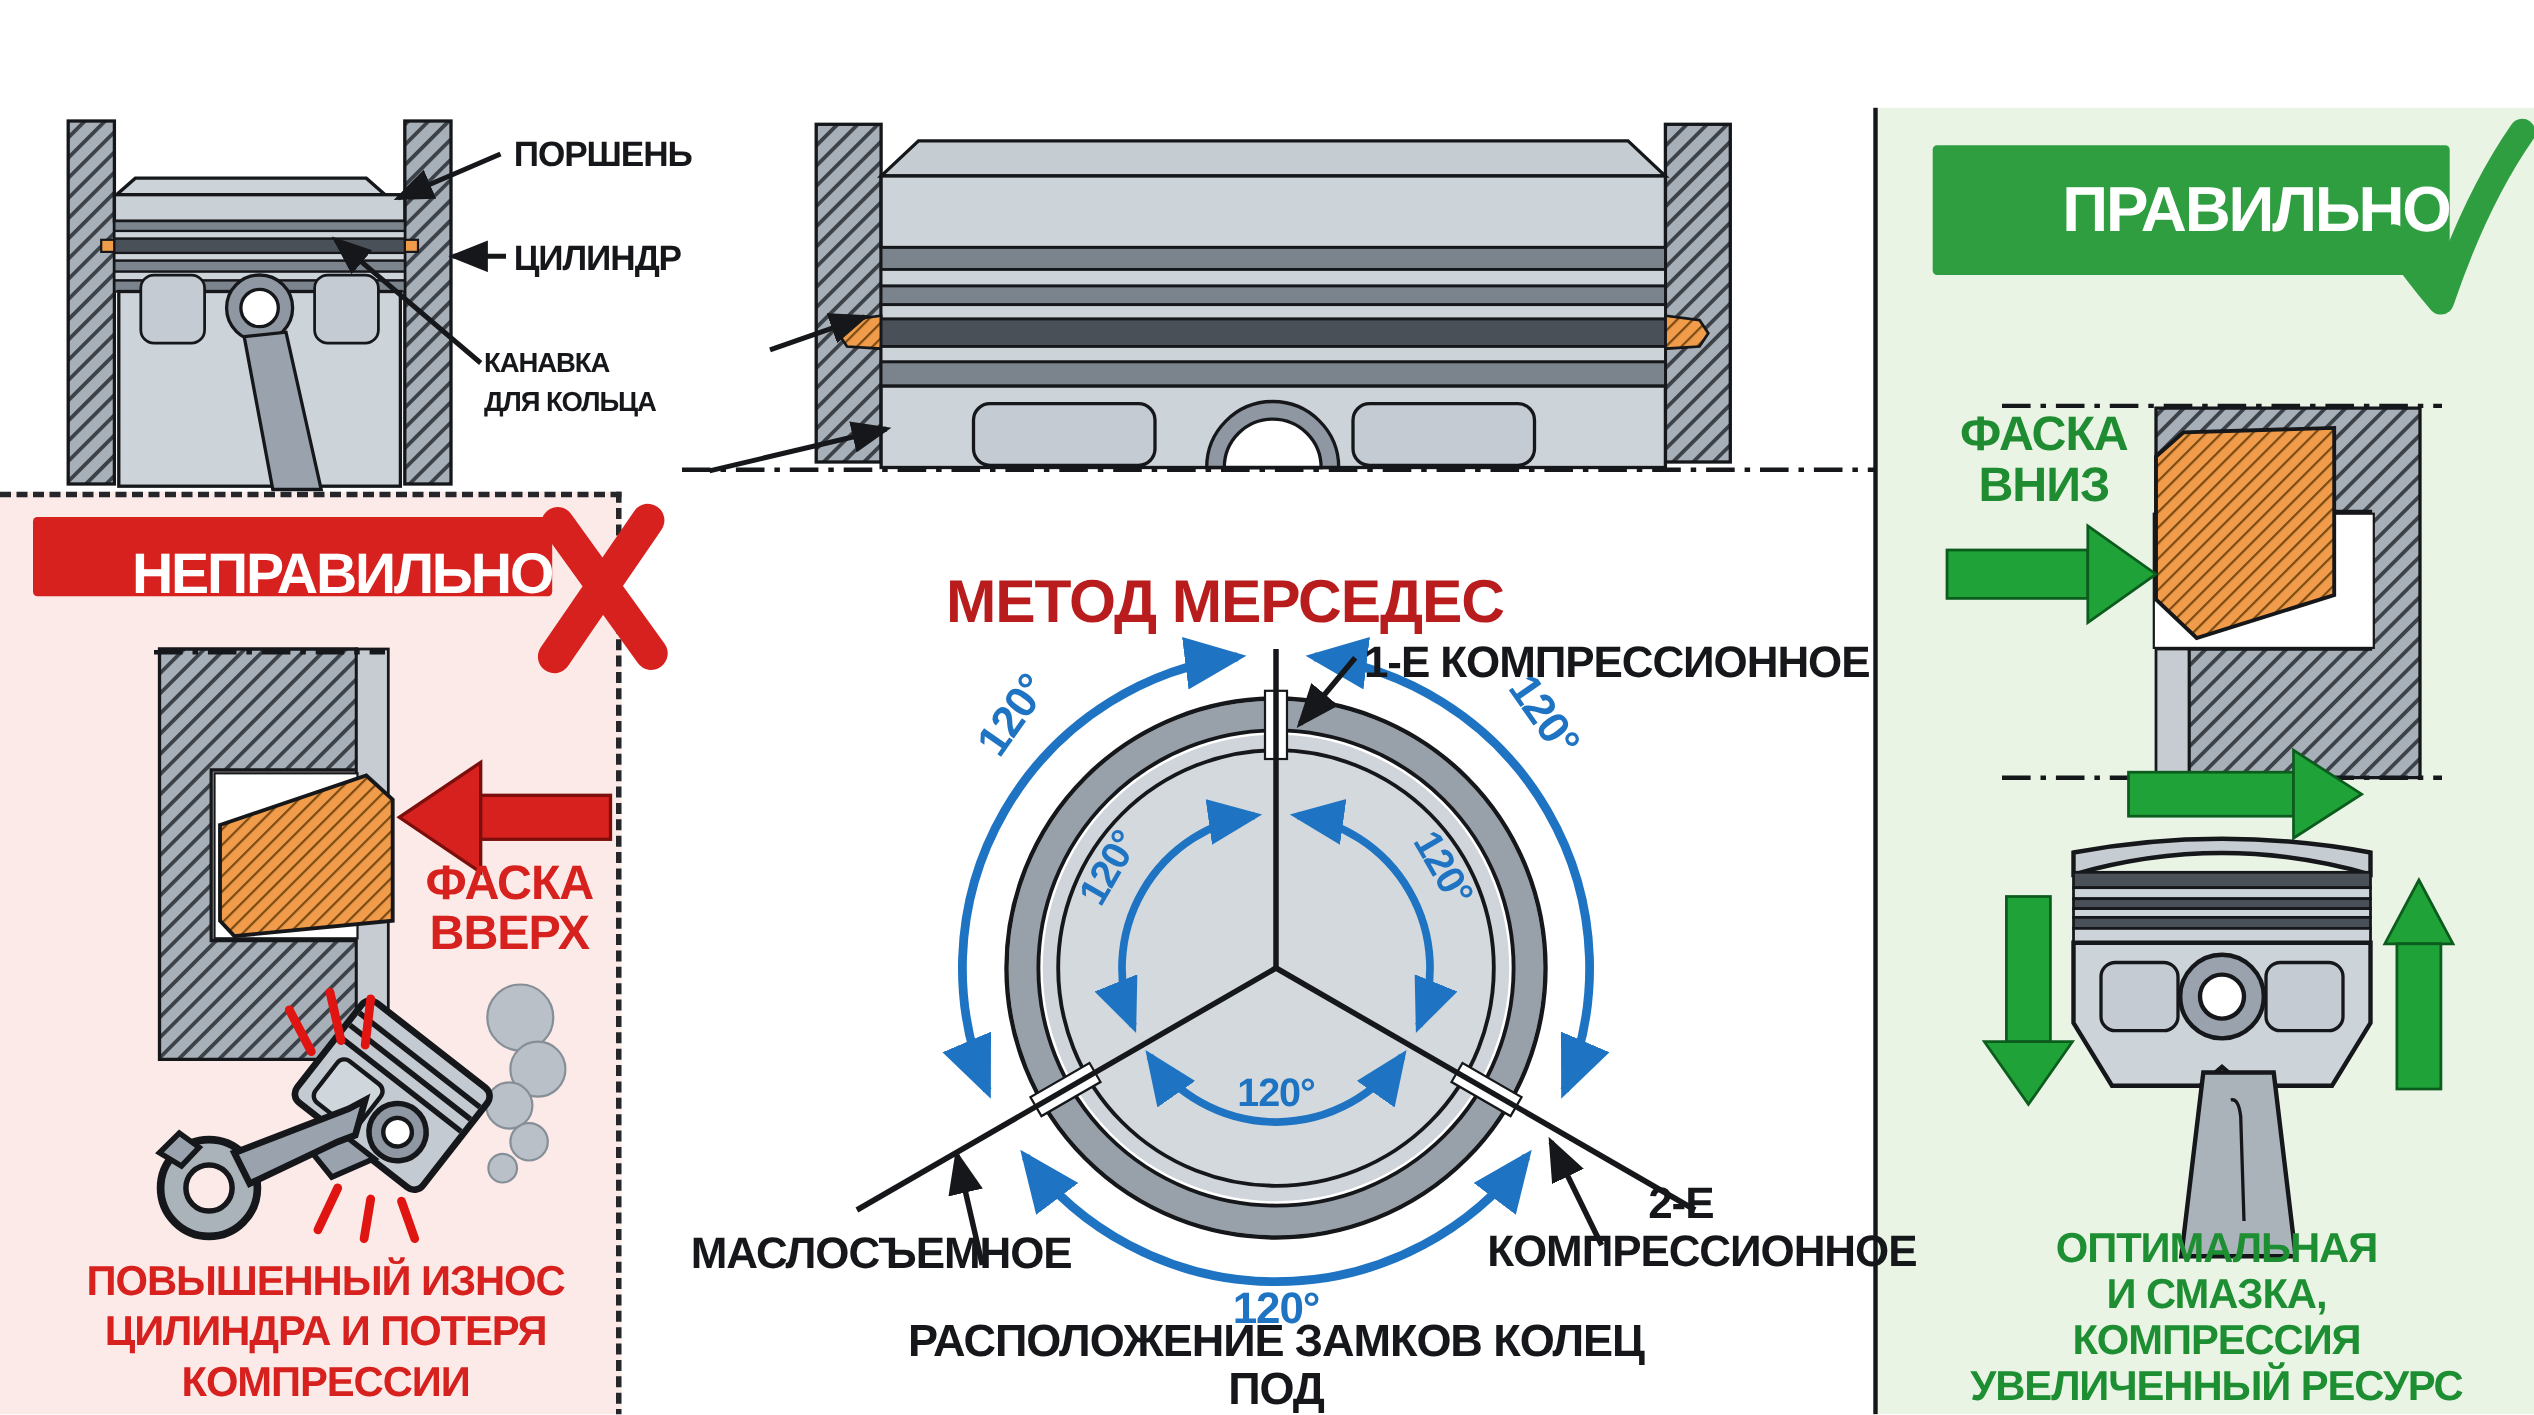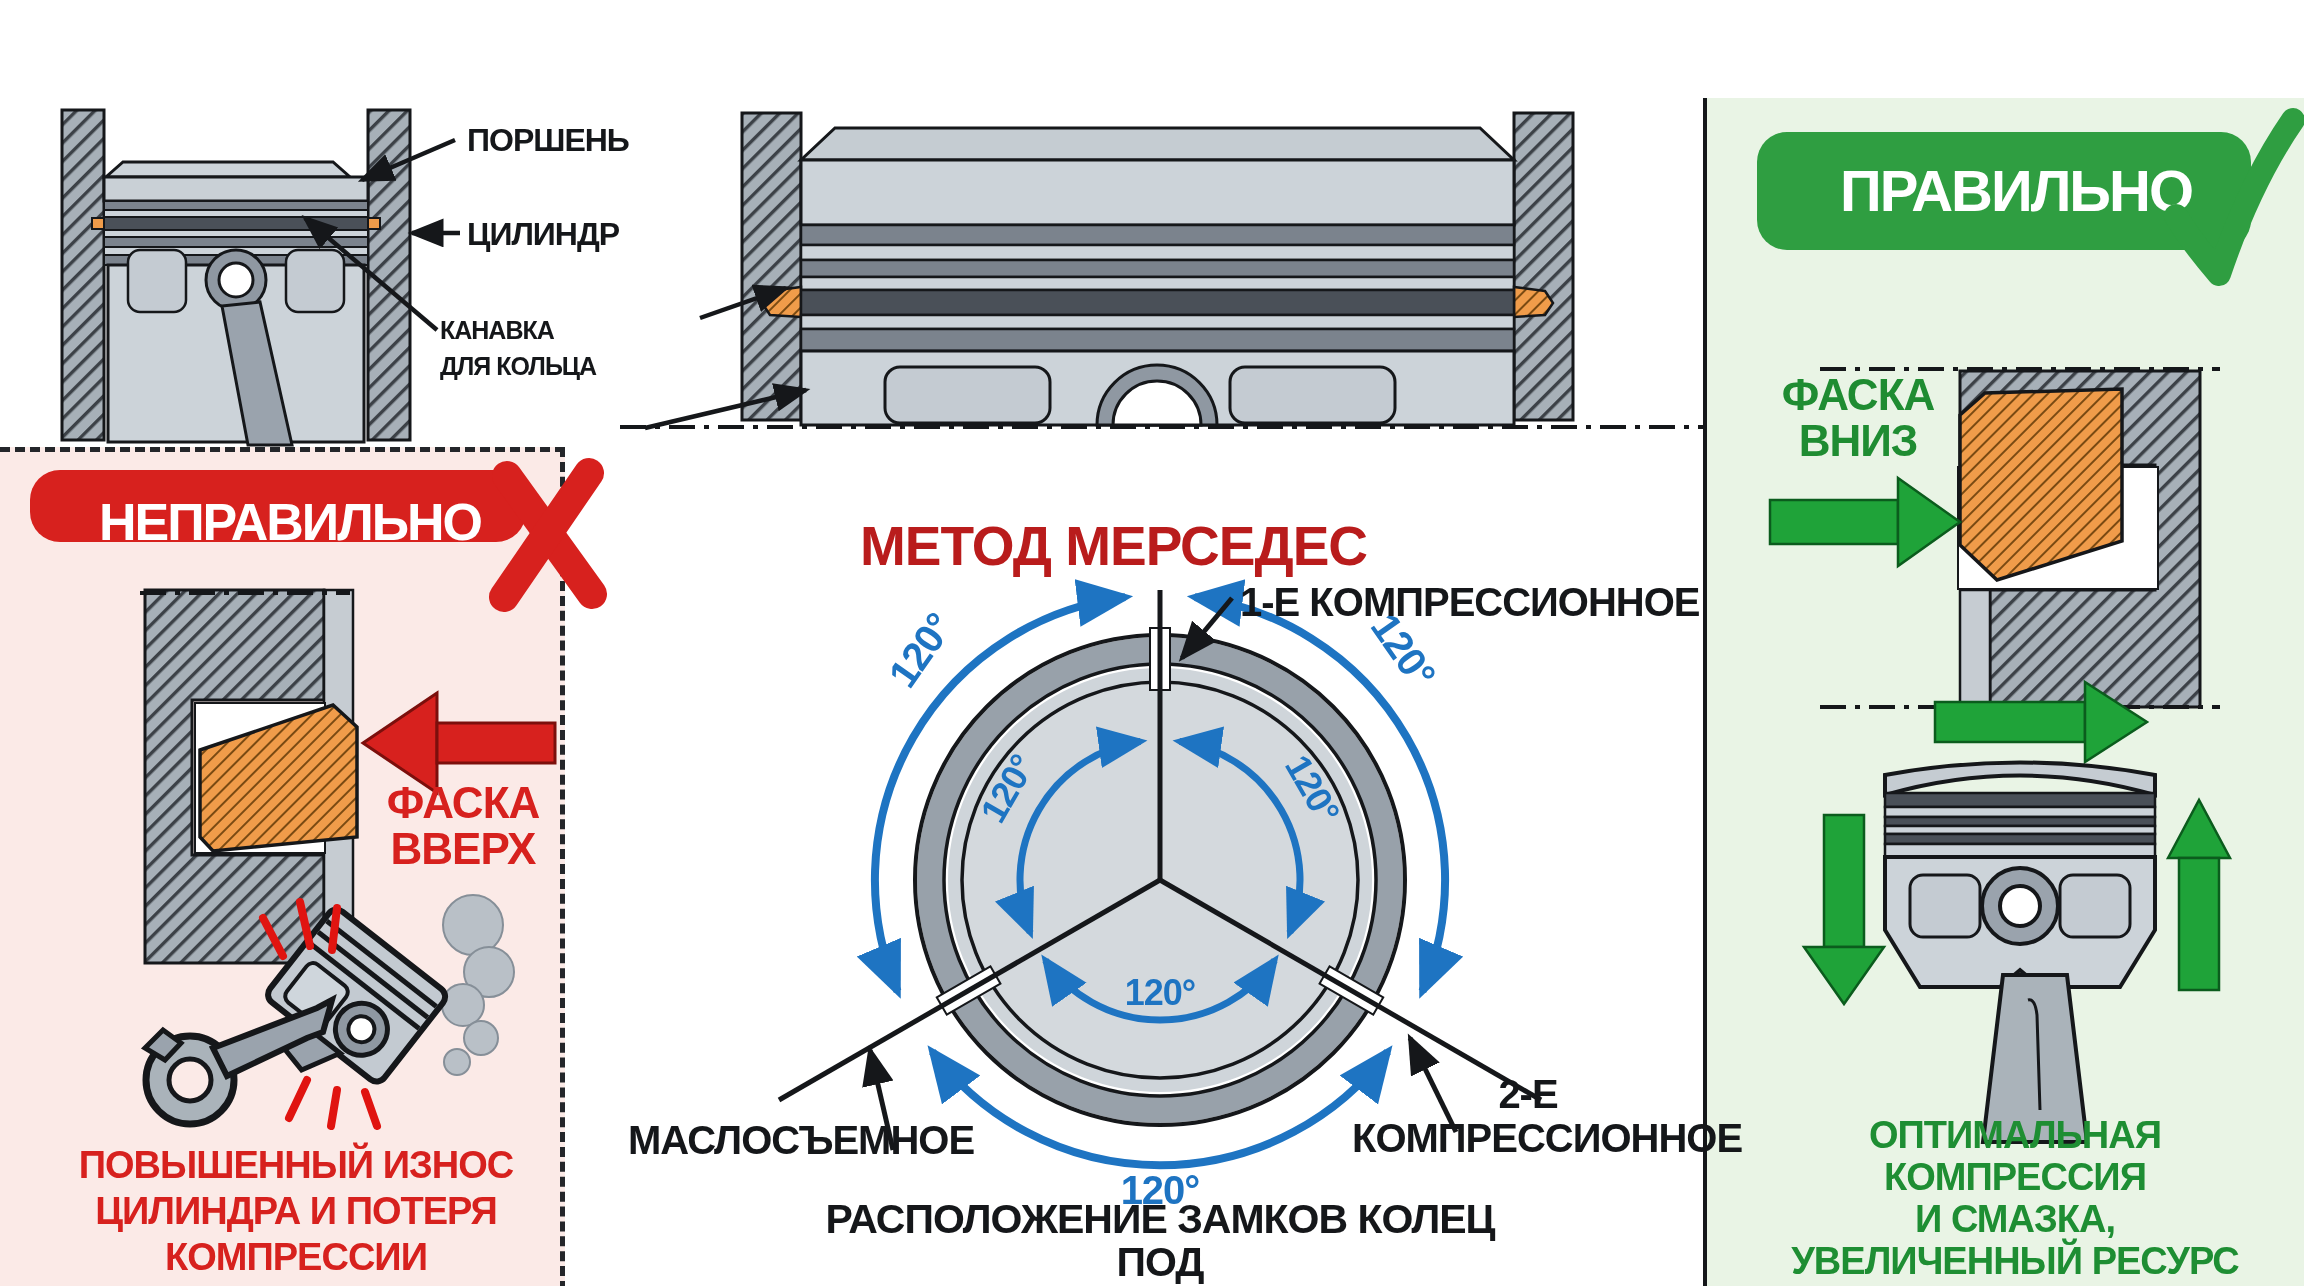--- a/index.html
+++ b/index.html
@@ -11,21 +11,21 @@
   .nowrap{white-space:nowrap;}
   
   .panel-wrong{left:0;top:447px;width:560px;height:839px;background:#fbeae7;
     border-top:5px dashed #24262a;border-right:5px dashed #24262a;}
   .panel-correct{left:1703px;top:98px;width:601px;height:1188px;background:#e9f4e5;
     border-left:4px solid #15171a;}
   
   .title{left:0;top:8px;width:2304px;text-align:center;font-size:62px;font-weight:700;
     letter-spacing:-2px;color:#1d3c6e;}
   
-  .badge{border-radius:30px;color:#fff;font-weight:700;text-align:center;letter-spacing:-2px;padding-left:24px;}
+  .badge{border-radius:4px;color:#fff;font-weight:700;text-align:right;letter-spacing:-2px;}
   .badge-wrong{left:30px;top:470px;width:472px;height:72px;line-height:104px;font-size:52px;background:#d7211e;}
   .badge-correct{left:1757px;top:132px;width:470px;height:118px;line-height:118px;font-size:58px;background:#2f9e41;}
   
   .lbl{font-weight:700;font-size:32px;letter-spacing:-1px;}
   .groove-lbl{left:440px;top:312px;width:310px;text-align:left;font-size:25px;line-height:36px;font-weight:700;letter-spacing:-1px;}
   
   .faska{text-align:center;font-weight:700;letter-spacing:-1px;line-height:46px;font-size:44px;}
   .faska-up{left:368px;top:780px;width:190px;color:#d7211e;}
   .faska-down{left:1763px;top:372px;width:190px;color:#1f8c32;}
   
@@ -176,22 +176,22 @@
     <rect x="120" y="195" width="70" height="62" rx="13" fill="#c4cbd2" stroke="#15171a" stroke-width="3"></rect>
     <rect x="270" y="195" width="70" height="62" rx="13" fill="#c4cbd2" stroke="#15171a" stroke-width="3"></rect>
     <circle cx="230" cy="226" r="38" fill="#9aa3ad" stroke="#15171a" stroke-width="4"></circle>
     <circle cx="230" cy="226" r="20" fill="#ffffff" stroke="#15171a" stroke-width="4"></circle>
     <polygon points="213,295 277,295 297,462 193,462" fill="#aab3ba" stroke="#15171a" stroke-width="4"></polygon>
     <path d="M238,320 Q245,318 247,335 L250,430" fill="none" stroke="#15171a" stroke-width="3"></path>
   </svg>
 
   <div class="abs result-correct">
     <div>ОПТИМАЛЬНАЯ</div>
+    <div>И СМАЗКА,</div>
     <div>КОМПРЕССИЯ</div>
-    <div>И СМАЗКА,</div>
     <div>УВЕЛИЧЕННЫЙ РЕСУРС</div>
   </div>
 
   <div class="abs badge badge-wrong nowrap">НЕПРАВИЛЬНО</div>
 
   <svg class="abs" style="left:115px;top:585px;" width="460" height="380" viewBox="0 0 460 380">
     <defs>
       <pattern id="hg4" width="13" height="13" patternTransform="rotate(-45)" patternUnits="userSpaceOnUse">
         <rect width="13" height="13" fill="#a7b0b8"></rect>
           <rect width="13" height="3.4" fill="#3c4147"></rect>

